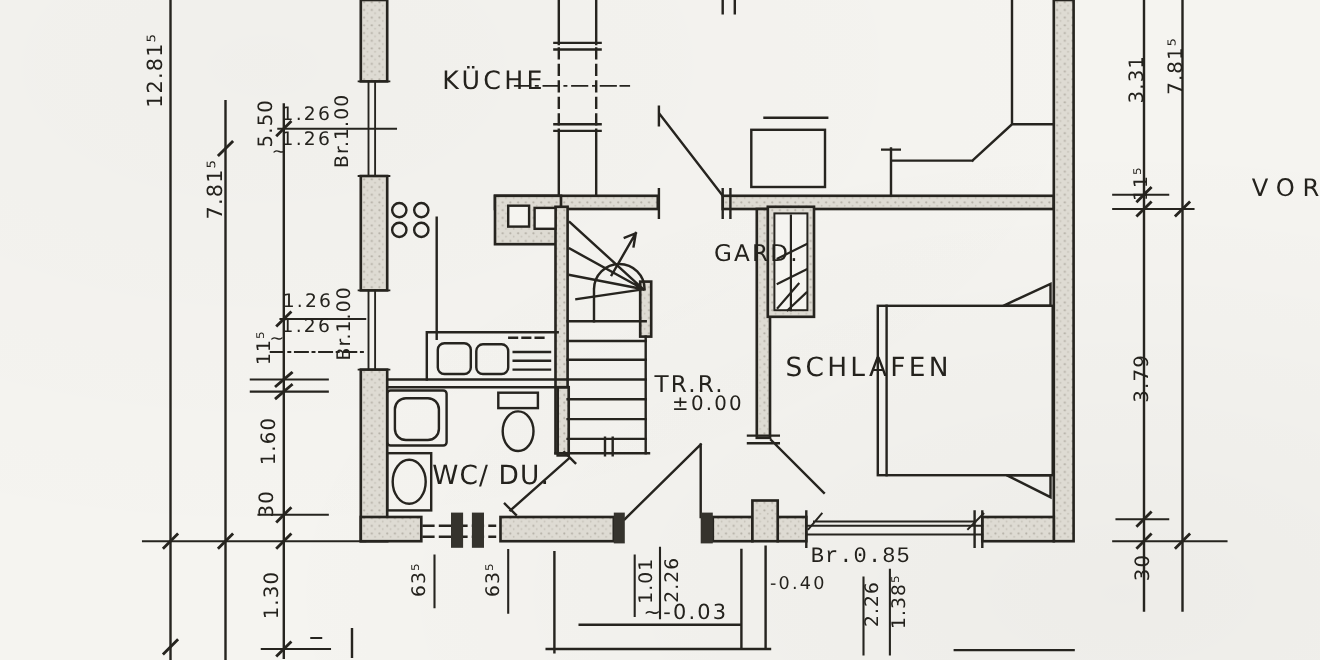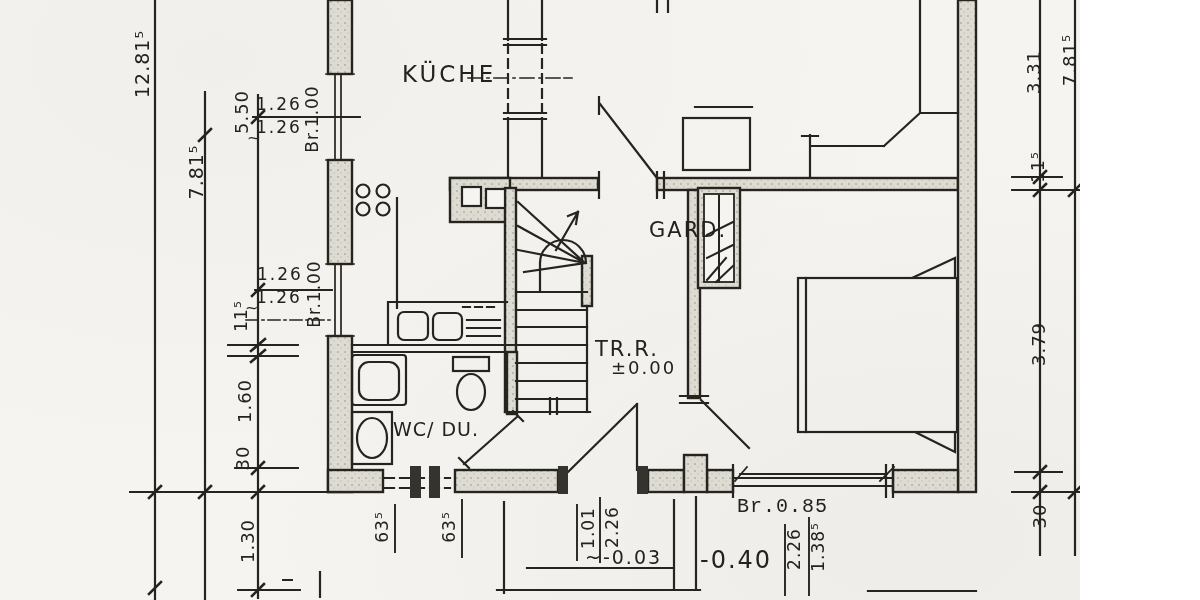--- a/index.html
+++ b/index.html
@@ -1,17 +1,17 @@
 <!DOCTYPE html>
 <html><head>
 <meta charset="utf-8">
 <style>
   html,body{margin:0;padding:0;}
   #stage{
-    position:relative;width:1080px;height:600px;overflow:hidden;
+    position:relative;width:1200px;height:600px;overflow:hidden;
     background:
       radial-gradient(ellipse at 20% 10%, rgba(0,0,0,0.02), transparent 60%),
       radial-gradient(ellipse at 85% 90%, rgba(0,0,0,0.03), transparent 55%),
       #f5f4f0;
     font-family:"DejaVu Sans",sans-serif;
   }
   #plan-svg{position:absolute;left:0;top:0;}
   .lbl{
     position:absolute;color:#24221d;letter-spacing:2px;white-space:nowrap;
     font-family:"DejaVu Sans",sans-serif;line-height:1;
@@ -169,21 +169,22 @@
       <path stroke-width="2.6" d="M1034,183 L1046,171 M1034,196 L1046,184 M1069,196 L1081,184 M1034,478 L1046,466 M1034,498 L1046,486 M1069,498 L1081,486"></path>
     </g>
 
   </g>
 </svg>
 
 <span class="lbl room" style="left:402px;top:63px;font-size:23px;">KÜCHE</span>
 <span class="lbl" style="left:649px;top:220px;font-size:21px;">GARD.</span>
 <span class="lbl" style="left:595px;top:339px;font-size:21px;">TR.R.</span>
 <span class="lbl" style="left:611px;top:359px;font-size:18px;">±0.00</span>
-<span class="lbl" style="left:393px;top:420px;font-size:19px;letter-spacing:1px;">WC/ DU.</span>
+<span class="lbl room" style="left:714px;top:322px;font-size:24px;">SCHLAFEN</span>
+<span class="lbl" style="left:393px;top:420px;font-size:24px;letter-spacing:1px;">WC/ DU.</span>
 <span class="lbl" style="left:1138px;top:161px;font-size:22px;letter-spacing:7px;">VOR</span>
 
 <span class="vlbl" style="left:142px;top:64px;font-size:19px;">12.81⁵</span>
 <span class="vlbl" style="left:196px;top:172px;font-size:19px;">7.81⁵</span>
 <span class="vlbl" style="left:242px;top:112px;font-size:18px;">5.50</span>
 <span class="lbl" style="left:256px;top:96px;font-size:17px;">1.26</span>
 <span class="lbl" style="left:256px;top:119px;font-size:17px;">1.26</span>
 <span class="lbl" style="left:247px;top:130px;font-size:16px;">~</span>
 <span class="vlbl" style="left:312px;top:119px;font-size:17px;">Br.1.00</span>
 <span class="lbl" style="left:257px;top:266px;font-size:17px;">1.26</span>
@@ -193,21 +194,21 @@
 <span class="vlbl" style="left:241px;top:316px;font-size:17px;">11⁵</span>
 <span class="vlbl" style="left:245px;top:401px;font-size:18px;">1.60</span>
 <span class="vlbl" style="left:243px;top:458px;font-size:18px;">30</span>
 <span class="vlbl" style="left:248px;top:541px;font-size:18px;">1.30</span>
 
 <span class="vlbl" style="left:382px;top:527px;font-size:17px;">63⁵</span>
 <span class="vlbl" style="left:449px;top:527px;font-size:17px;">63⁵</span>
 <span class="vlbl" style="left:588px;top:528px;font-size:17px;">1.01</span>
 <span class="vlbl" style="left:612px;top:527px;font-size:17px;">2.26</span>
 <span class="lbl" style="left:585px;top:548px;font-size:19px;">~-0.03</span>
-<span class="lbl" style="left:700px;top:548px;font-size:24px;">-0.40</span>
+<span class="lbl" style="left:700px;top:522px;font-size:16px;">-0.40</span>
 <span class="lbl" style="left:737px;top:497px;font-size:20px;letter-spacing:1px;font-family:Liberation Mono, monospace;">Br.0.85</span>
 <span class="vlbl" style="left:794px;top:549px;font-size:17px;">2.26</span>
 <span class="vlbl" style="left:818px;top:547px;font-size:17px;">1.38⁵</span>
 
 <span class="vlbl" style="left:1034px;top:72px;font-size:18px;">3.31</span>
 <span class="vlbl" style="left:1070px;top:60px;font-size:18px;">7.81⁵</span>
 <span class="vlbl" style="left:1038px;top:167px;font-size:17px;">11⁵</span>
 <span class="vlbl" style="left:1039px;top:344px;font-size:18px;">3.79</span>
 <span class="vlbl" style="left:1040px;top:516px;font-size:18px;">30</span>
 

